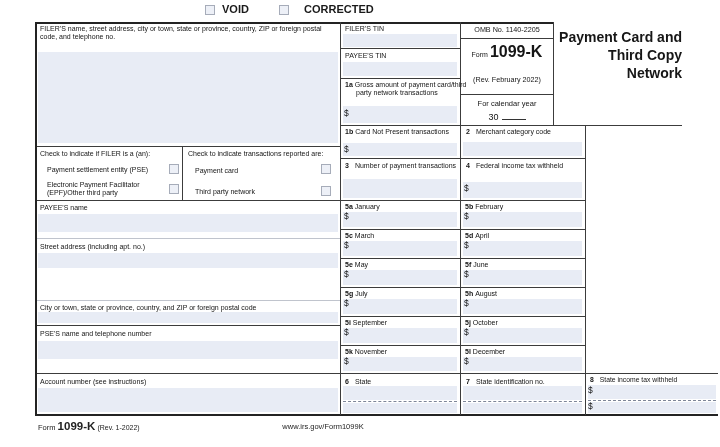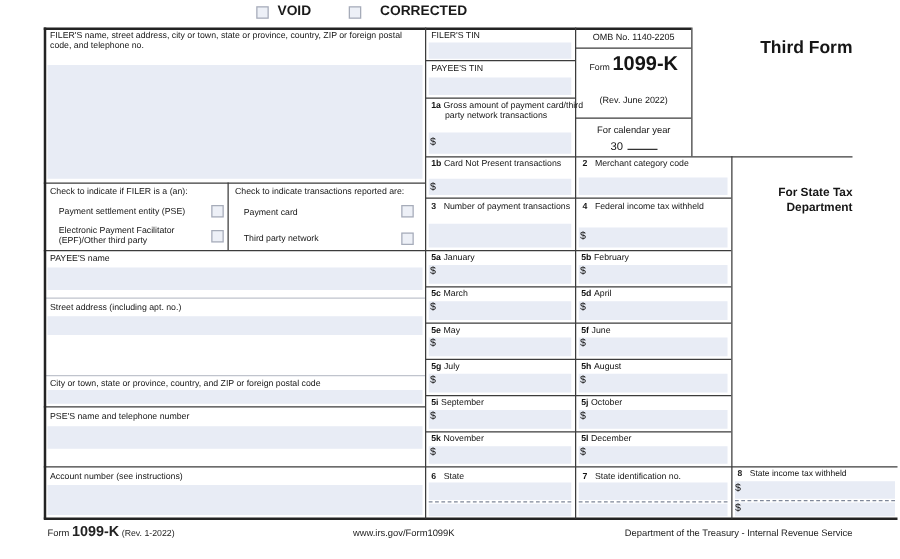--- a/index.html
+++ b/index.html
@@ -109,21 +109,21 @@
 
   <div class="lbl" style="left:345px;top:52px;width:110px;">PAYEE'S TIN</div>
   <div class="shade" style="left:343px;top:62px;width:114px;height:14px;"></div>
 
   <div class="lbl hang" style="left:345px;top:81px;width:112px;"><span class="num">1a</span><span>Gross amount of payment card/third party network transactions</span></div>
   <div class="shade" style="left:343px;top:106px;width:114px;height:17px;"></div>
   <span class="dollar" style="left:344px;top:108px;">$</span>
 
   <div class="lbl ombfont ctr" style="left:462px;top:26px;width:90px;">OMB No. 1140-2205</div>
   <div class="lbl ctr" style="left:462px;top:48px;width:90px;"><span class="formword">Form</span><span class="formnum">1099-K</span></div>
-  <div class="lbl ctr" style="left:462px;top:76px;width:90px;font-size:7.2px;">(Rev. June 2022)</div>
+  <div class="lbl ctr" style="left:462px;top:76px;width:90px;font-size:7.2px;">(Rev. February 2022)</div>
   <div class="lbl ctr" style="left:462px;top:100px;width:90px;font-size:7.5px;text-align:center;">For calendar year</div>
   <div class="lbl ctr" style="left:462px;top:111px;width:90px;"><span style="font-size:9px;">30</span><span class="yr-line"></span></div>
 
   <div class="lbl hang" style="left:345px;top:128px;width:112px;"><span class="num">1b</span><span>Card Not Present transactions</span></div>
   <div class="shade" style="left:343px;top:143px;width:114px;height:13px;"></div>
   <span class="dollar" style="left:344px;top:144px;">$</span>
 
   <div class="lbl hang" style="left:466px;top:128px;width:116px;padding-left:12px;text-indent:-12px;"><span class="numw">2</span><span>Merchant category code</span></div>
   <div class="shade" style="left:463px;top:142px;width:119px;height:14px;"></div>
 
@@ -206,26 +206,25 @@
   <div class="shade" style="left:463px;top:403px;width:119px;height:10px;"></div>
 
   <div class="lbl" style="left:590px;top:376px;width:128px;font-size:6.8px;"><span class="numw">8</span><span>State income tax withheld</span></div>
   <div class="shade" style="left:588px;top:385px;width:128px;height:14px;"></div>
   <span class="dollar" style="left:588px;top:385px;">$</span>
   <div class="dash" style="left:588px;top:400px;width:128px;"></div>
   <div class="shade" style="left:588px;top:402px;width:128px;height:11px;"></div>
   <span class="dollar" style="left:588px;top:401px;">$</span>
 
   <div class="title-block">
-    <div class="title-line">Third Form</div>
-  </div>
-  <div class="copydept" style="top:149px;">For State Tax</div>
-  <div class="copydept" style="top:161px;">Department</div>
+    <div class="title-line">Payment Card and</div>
+    <div class="title-line">Third Copy</div>
+    <div class="title-line">Network</div>
+  </div>
 
   <div class="footer" style="left:38px;top:420px;">
     <span>Form</span>
     <span class="fnum">1099-K</span>
     <span style="font-size:7px;">(Rev. 1-2022)</span>
   </div>
   <div class="footer" style="left:268px;top:422px;width:110px;text-align:center;">www.irs.gov/Form1099K</div>
-  <div class="footer" style="left:400px;top:422px;width:282px;text-align:right;">Department of the Treasury - Internal Revenue Service</div>
 
 </div>
 
 </body></html>

